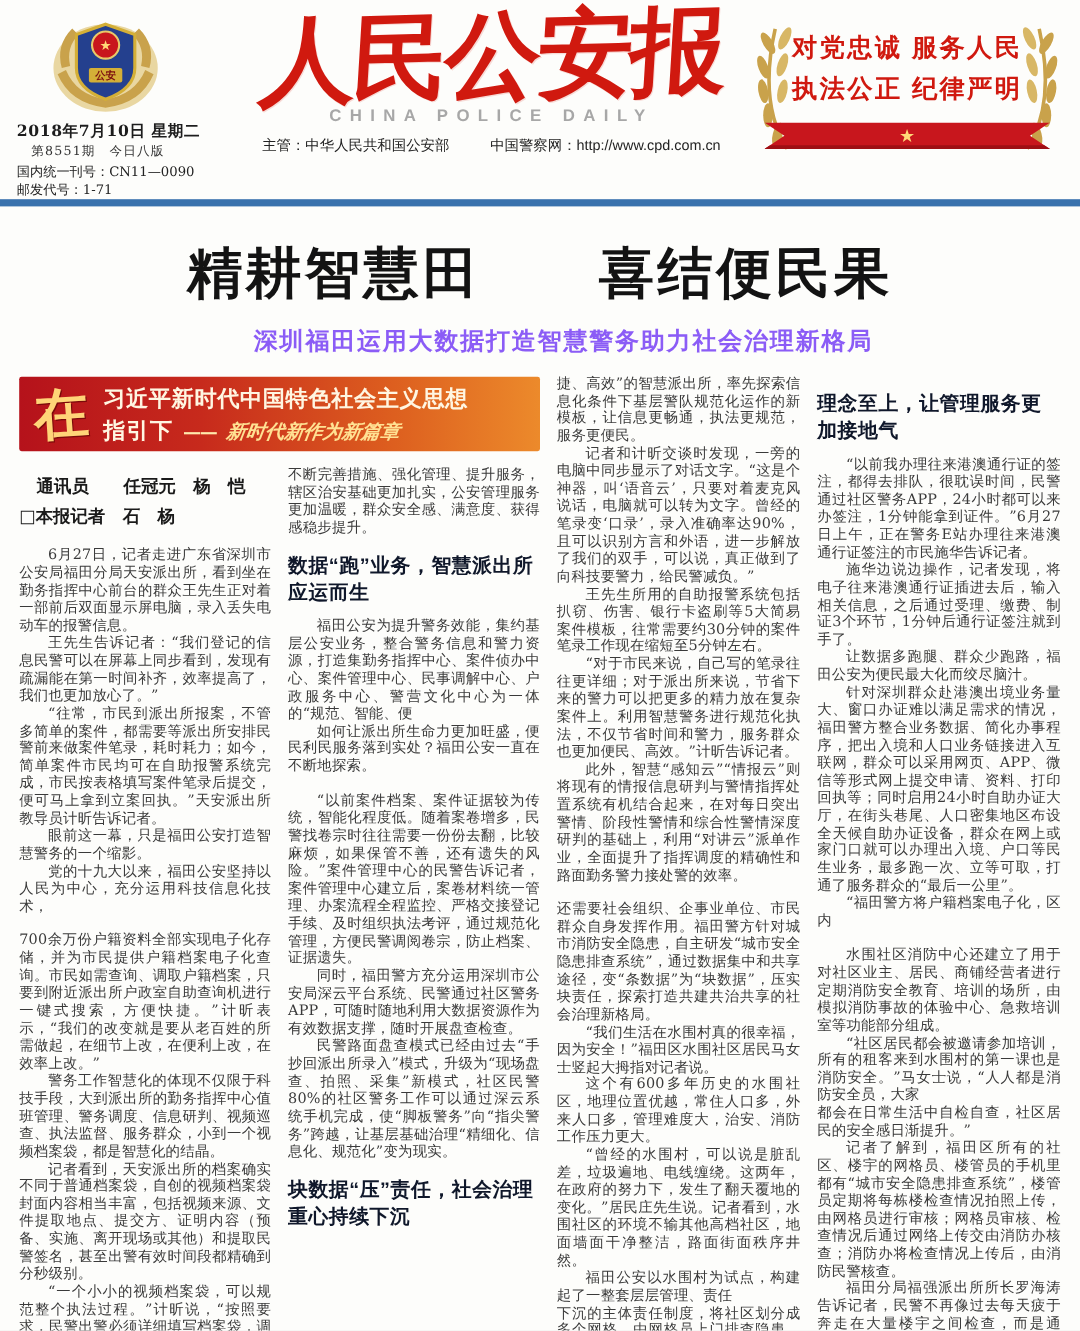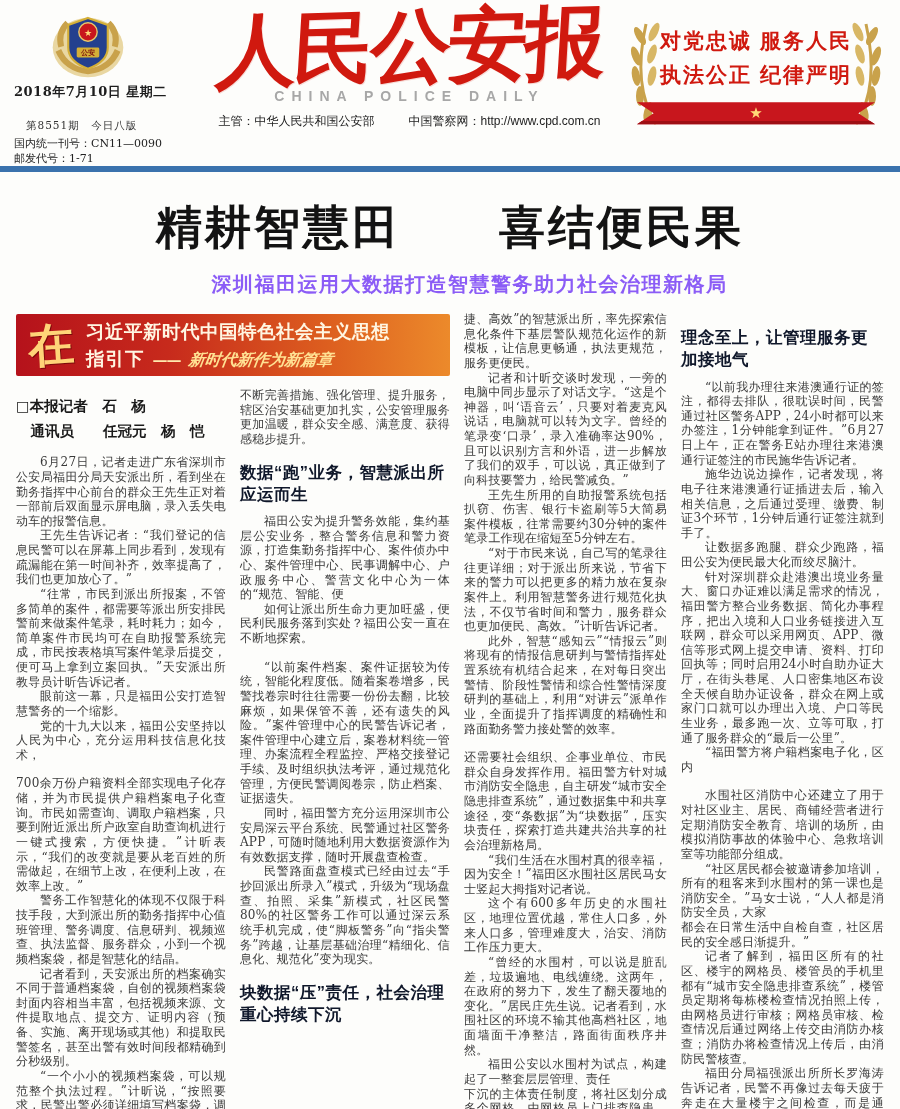--- a/index.html
+++ b/index.html
@@ -6,21 +6,21 @@
   .page{
     position:relative;width:900px;height:1109px;margin:0 auto;
     background:#fdfdfb;overflow:hidden;
     font-family:"DejaVu Serif","Liberation Serif",serif;color:#2e2e2e;
   }
   
   .masthead{display:flex;height:166px;padding:4px 8px 0 14px;box-sizing:border-box;}
   .mh-left{width:185px;flex:none;display:flex;flex-direction:column;align-items:flex-start;padding-top:4px;}
   .emblem{margin-left:18px;}
   .date-line{font-size:13px;font-weight:bold;color:#1d1d1d;margin-top:2px;letter-spacing:.5px;}
-  .issue-line{font-size:10.5px;color:#333;margin:18px 0 4px 12px;letter-spacing:1px;}
+  .issue-line{font-size:10.5px;color:#333;margin:1px 0 4px 12px;letter-spacing:1px;}
   .pub-line{font-size:11px;color:#222;line-height:1.3;}
   .mh-center{flex:1;min-width:0;text-align:center;padding-top:2px;}
   .paper-title{
     font-size:80px;line-height:1.0;font-weight:900;color:#d0190f;
     letter-spacing:-3px;transform:skewX(-5deg) rotate(-1.5deg);
     white-space:nowrap;text-shadow:1px 1px 0 #e3564a33;
   }
   .paper-title-en{font-size:14px;font-weight:bold;color:#a7a7a7;letter-spacing:7px;margin-top:2px;font-family:"Liberation Sans",sans-serif;}
   .mh-info-row{display:flex;justify-content:center;gap:34px;font-size:12px;color:#222;margin-top:9px;font-family:"Liberation Sans",sans-serif;}
   .mh-right{width:272px;flex:none;position:relative;padding-top:20px;text-align:center;}
@@ -167,22 +167,22 @@
           <div class="banner-row2">
             <span class="banner-line2">指引下</span>
             <span class="banner-dash">——</span>
             <span class="banner-slogan">新时代新作为新篇章</span>
           </div>
         </div>
       </div>
       <div class="two-cols">
         <div class="col">
           <div class="byline">
+            <div>　通讯员　　任冠元　杨　恺</div>
             <div>□本报记者　石　杨</div>
-            <div>　通讯员　　任冠元　杨　恺</div>
           </div>
           <div>
               <p class="para">6月27日，记者走进广东省深圳市公安局福田分局天安派出所，看到坐在勤务指挥中心前台的群众王先生正对着一部前后双面显示屏电脑，录入丢失电动车的报警信息。</p>
               <p class="para">王先生告诉记者：“我们登记的信息民警可以在屏幕上同步看到，发现有疏漏能在第一时间补齐，效率提高了，我们也更加放心了。”</p>
               <p class="para">“往常，市民到派出所报案，不管多简单的案件，都需要等派出所安排民警前来做案件笔录，耗时耗力；如今，简单案件市民均可在自助报警系统完成，市民按表格填写案件笔录后提交，便可马上拿到立案回执。”天安派出所教导员计昕告诉记者。</p>
               <p class="para">眼前这一幕，只是福田公安打造智慧警务的一个缩影。</p>
               <p class="para">党的十九大以来，福田公安坚持以人民为中心，充分运用科技信息化技术，</p>
               <p class="para cont gap">700余万份户籍资料全部实现电子化存储，并为市民提供户籍档案电子化查询。市民如需查询、调取户籍档案，只要到附近派出所户政室自助查询机进行一键式搜索，方便快捷。”计昕表示，“我们的改变就是要从老百姓的所需做起，在细节上改，在便利上改，在效率上改。”</p>
               <p class="para">警务工作智慧化的体现不仅限于科技手段，大到派出所的勤务指挥中心值班管理、警务调度、信息研判、视频巡查、执法监督、服务群众，小到一个视频档案袋，都是智慧化的结晶。</p>
               <p class="para">记者看到，天安派出所的档案确实不同于普通档案袋，自创的视频档案袋封面内容相当丰富，包括视频来源、文件提取地点、提交方、证明内容（预备、实施、离开现场或其他）和提取民警签名，甚至出警有效时间段都精确到分秒级别。</p>

